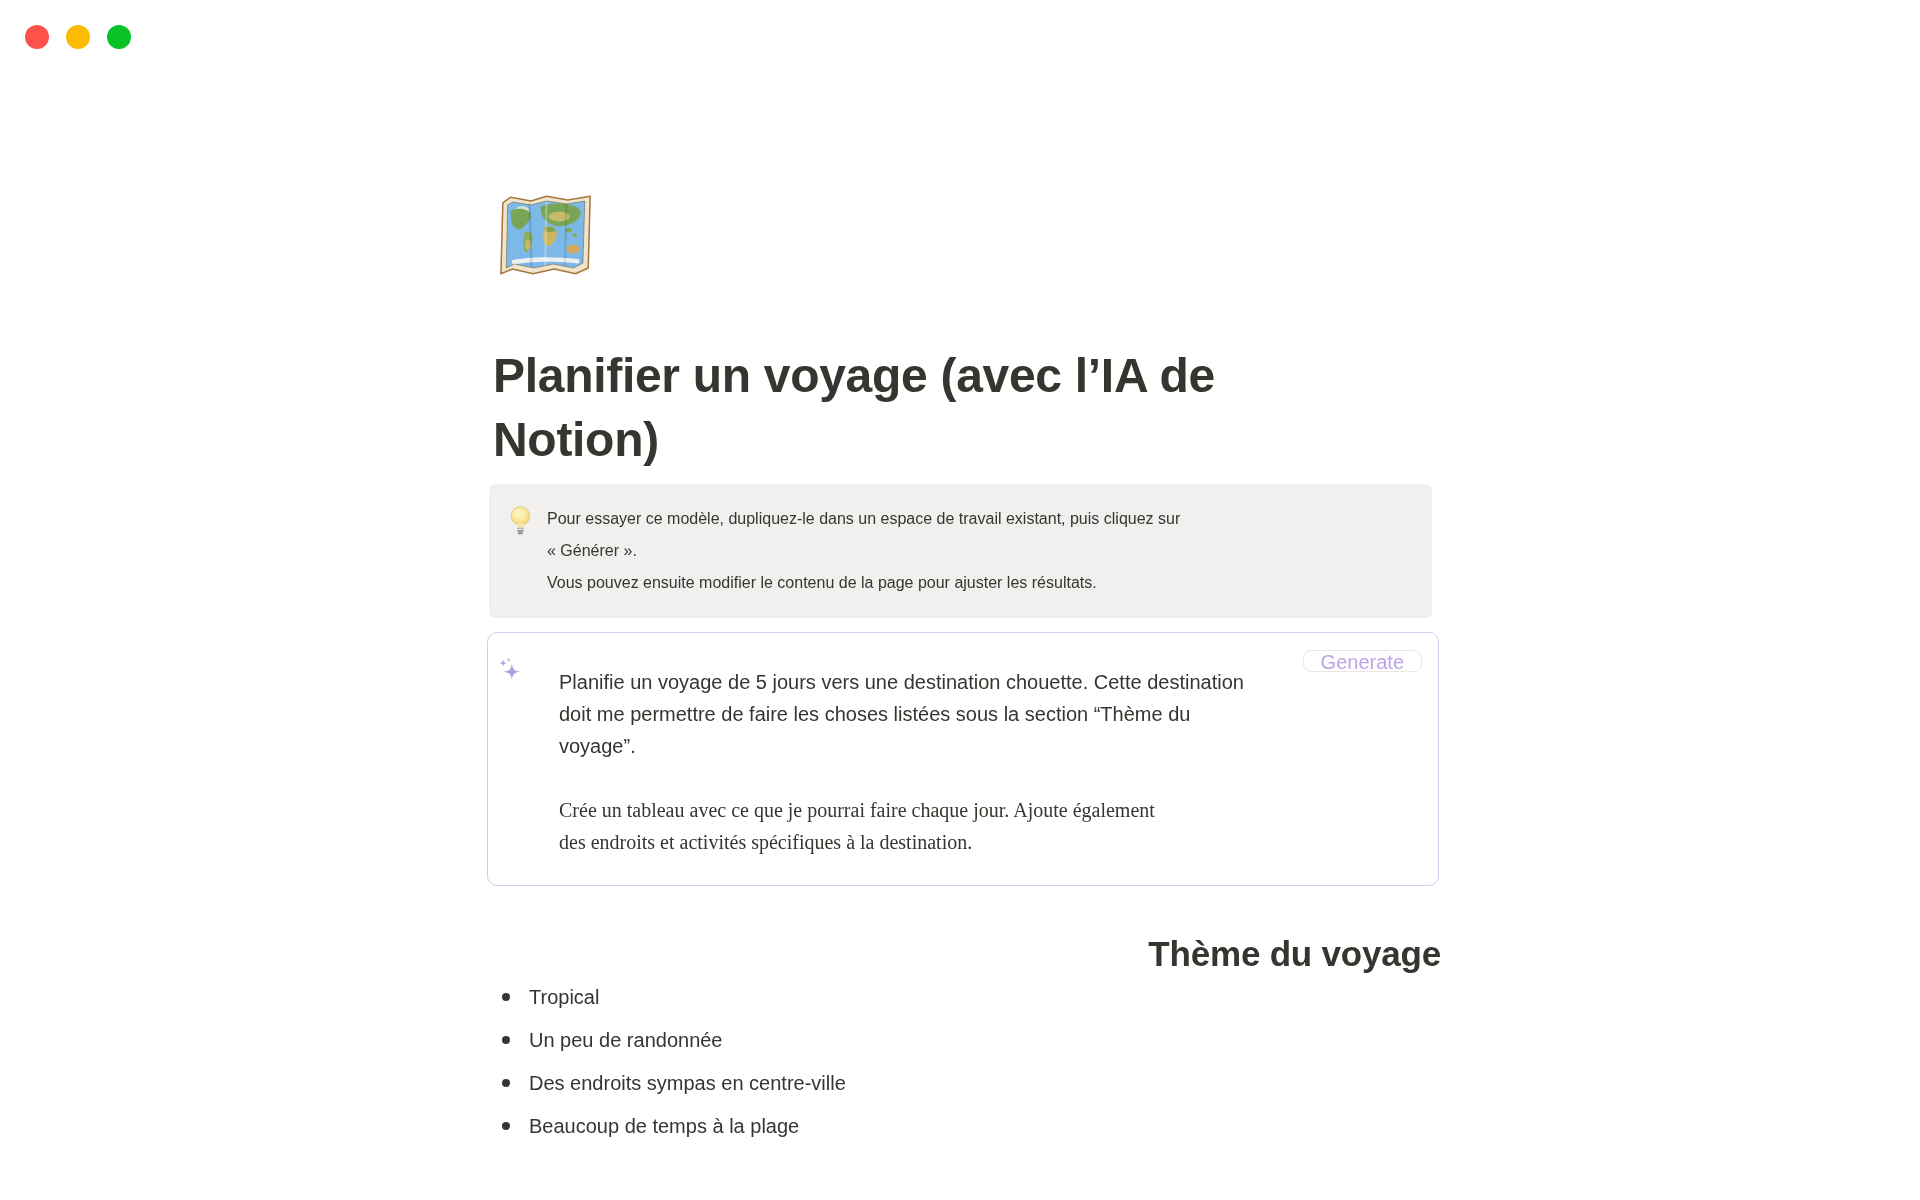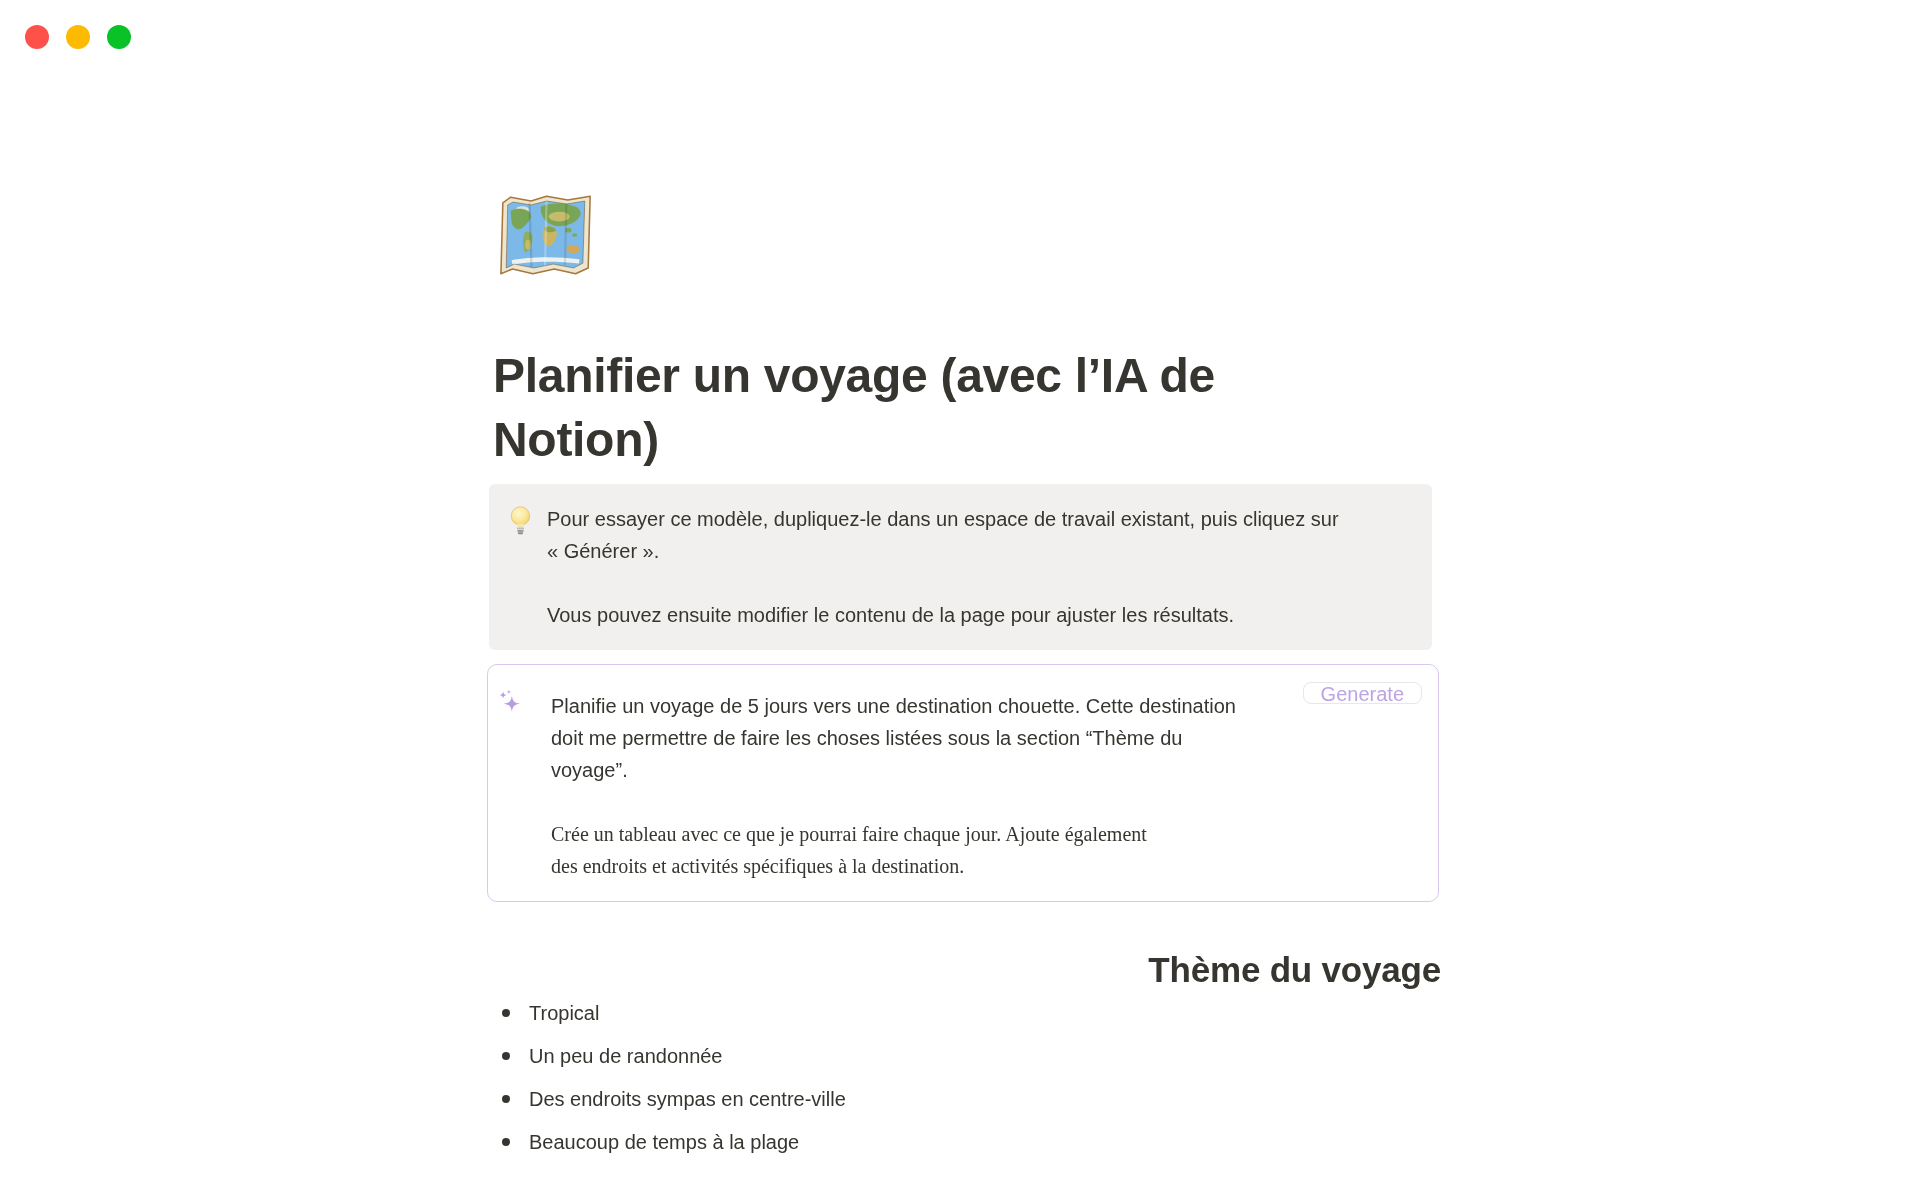--- a/index.html
+++ b/index.html
@@ -72,26 +72,26 @@
   }
   .callout-icon {
     flex: none;
     width: 21px;
     height: 31px;
     margin-top: 3px;
     cursor: pointer;
   }
   .callout-text {
     margin-left: 16px;
-    font-size: 20px;
+    font-size: 16px;
     line-height: 32px;
     cursor: text;
   }
   .callout-text p { margin: 0; }
-  .callout-text p + p { margin-top: 32px; }
+  .callout-text p + p { }
   .pre { white-space: pre-line; }
 
   
   .ai-block {
     position: relative;
     box-sizing: border-box;
     margin-top: 14px;
     margin-left: -2px;
     width: 952px;
     background: #ffffff;
@@ -108,21 +108,21 @@
     margin-top: 3px;
   }
   .ai-icon svg { display: block; width: 100%; height: 100%; }
   .ai-text {
     margin-left: 26px;
     width: 785px;
     font-size: 20px;
     line-height: 32px;
     cursor: text;
   }
-  .ai-text p { margin: 4px; }
+  .ai-text p { margin: 12px; }
   .ai-text p + p { margin-top: 32px; font-family: Liberation Serif, serif; }
 
   .generate-btn {
     position: absolute;
     top: 17px;
     right: 16px;
     height: 22px;
     padding: 0 17px;
     background: #ffffff;
     border: 1px solid #E9E7E4;

